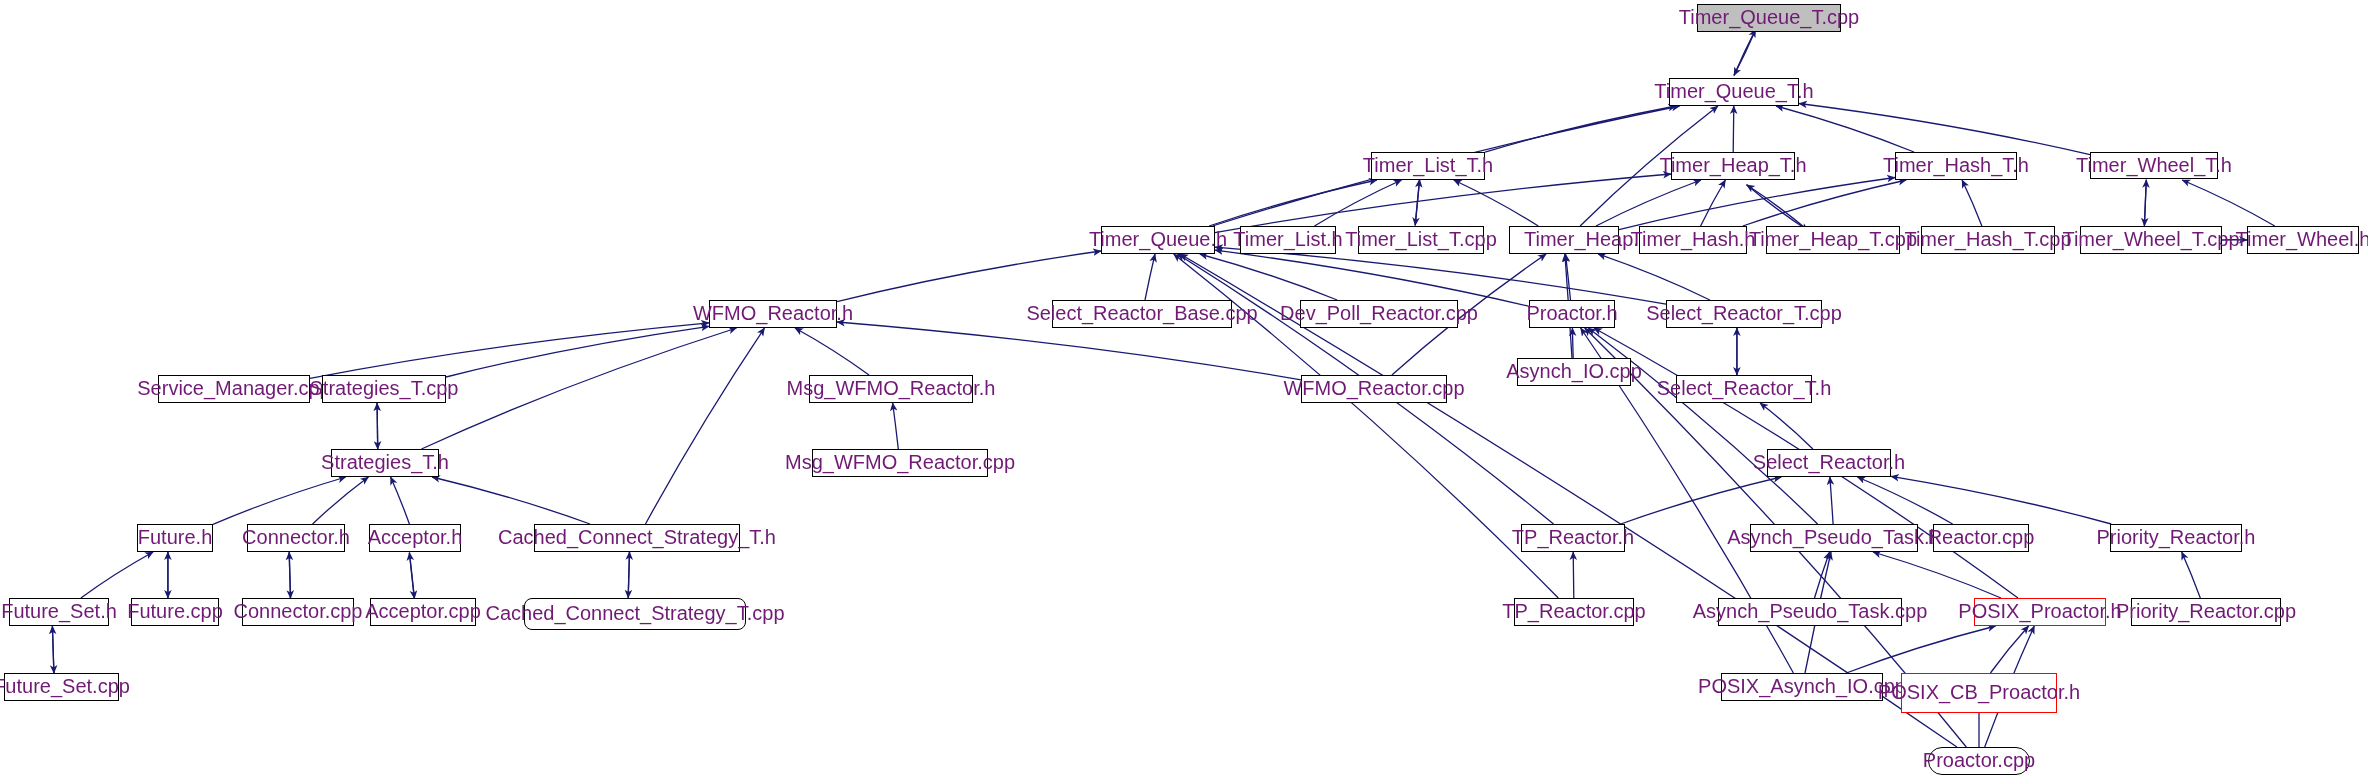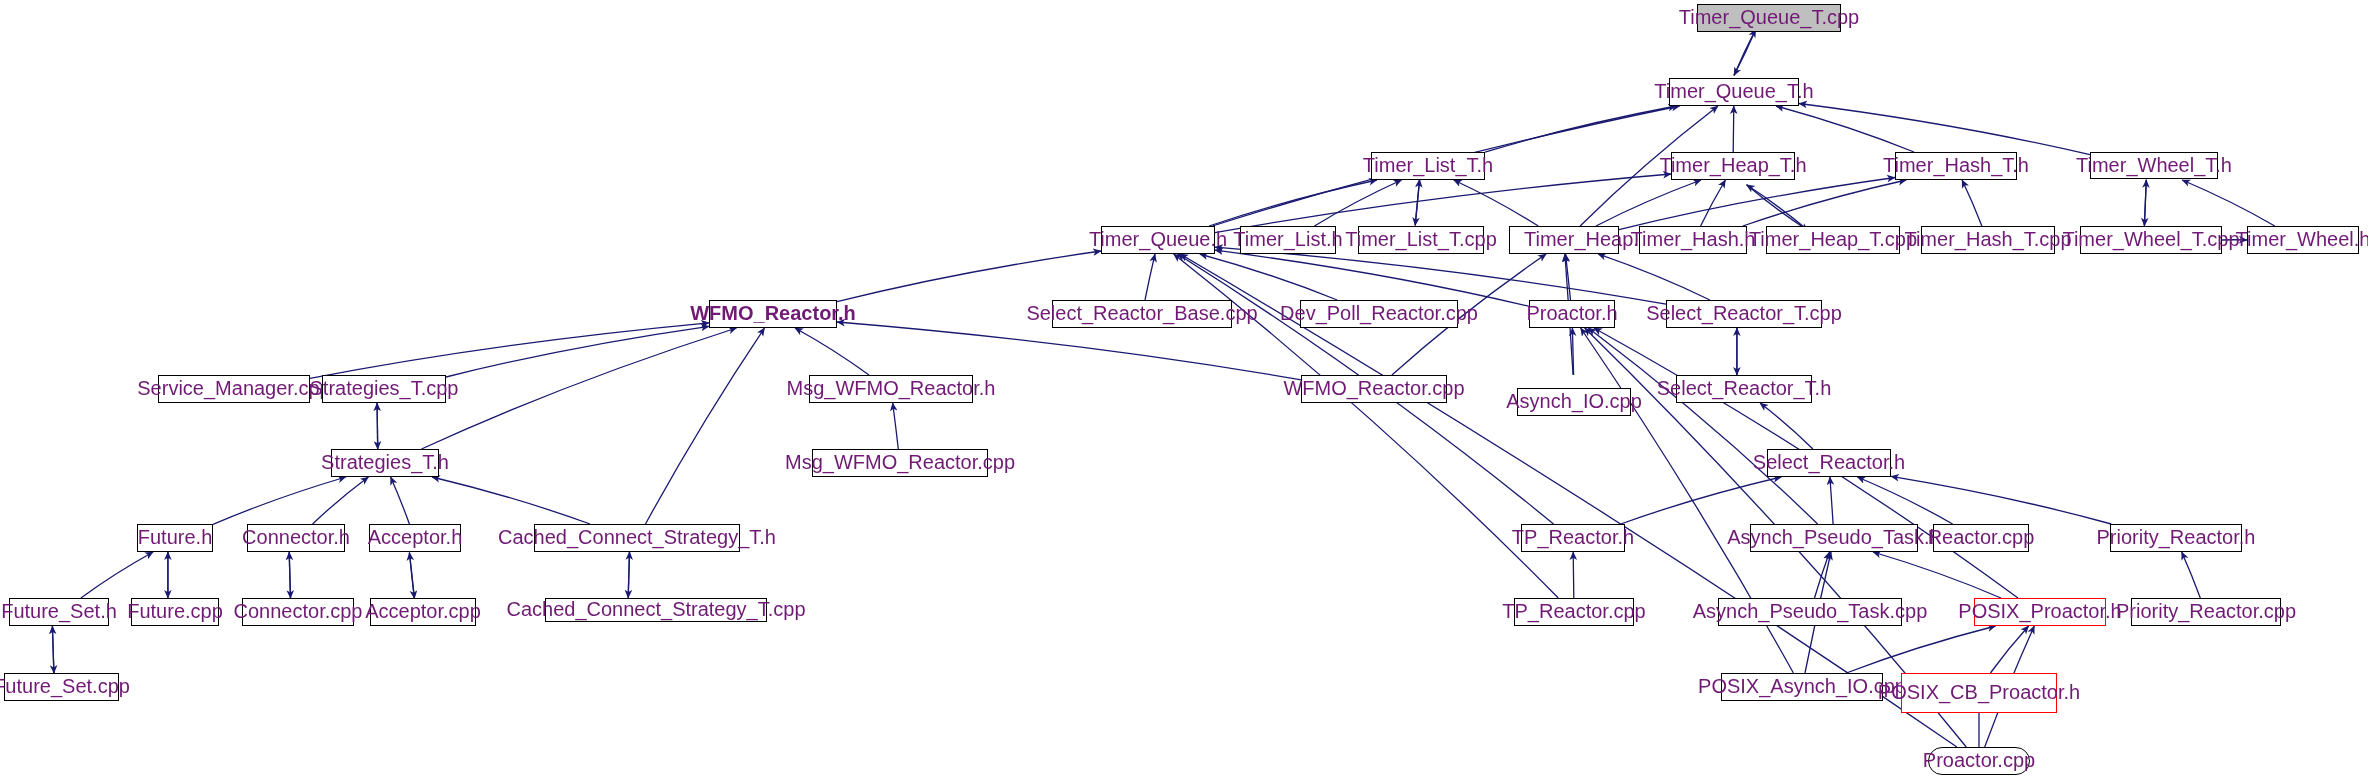--- a/index.html
+++ b/index.html
@@ -188,21 +188,21 @@
       </div>
       <div class="node" style="left: 1921px; top: 226px; width: 134px; height: 28px;">
         <span class="node-label">Timer_Hash_T.cpp</span>
       </div>
       <div class="node" style="left: 2080px; top: 226px; width: 142px; height: 28px;">
         <span class="node-label">Timer_Wheel_T.cpp</span>
       </div>
       <div class="node" style="left: 2247px; top: 226px; width: 112px; height: 28px;">
         <span class="node-label">Timer_Wheel.h</span>
       </div>
-      <div class="node" style="left: 709px; top: 300px; width: 128px; height: 28px; font-weight: bold;">
+      <div class="node" style="left: 709px; top: 300px; width: 128px; height: 28px;">
         <span class="node-label">WFMO_Reactor.h</span>
       </div>
       <div class="node" style="left: 1052px; top: 300px; width: 180px; height: 28px;">
         <span class="node-label">Select_Reactor_Base.cpp</span>
       </div>
       <div class="node" style="left: 1300px; top: 300px; width: 158px; height: 28px;">
         <span class="node-label">Dev_Poll_Reactor.cpp</span>
       </div>
       <div class="node" style="left: 1529px; top: 300px; width: 86px; height: 28px;">
         <span class="node-label">Proactor.h</span>
@@ -215,21 +215,21 @@
       </div>
       <div class="node" style="left: 322px; top: 375px; width: 124px; height: 28px;">
         <span class="node-label">Strategies_T.cpp</span>
       </div>
       <div class="node" style="left: 809px; top: 375px; width: 164px; height: 28px;">
         <span class="node-label">Msg_WFMO_Reactor.h</span>
       </div>
       <div class="node" style="left: 1301px; top: 375px; width: 146px; height: 28px;">
         <span class="node-label">WFMO_Reactor.cpp</span>
       </div>
-      <div class="node" style="left: 1517px; top: 388px; width: 114px; height: 28px;">
+      <div class="node" style="left: 1517px; top: 358px; width: 114px; height: 28px;">
         <span class="node-label">Asynch_IO.cpp</span>
       </div>
       <div class="node" style="left: 1676px; top: 375px; width: 136px; height: 28px;">
         <span class="node-label">Select_Reactor_T.h</span>
       </div>
       <div class="node" style="left: 331px; top: 449px; width: 108px; height: 28px;">
         <span class="node-label">Strategies_T.h</span>
       </div>
       <div class="node" style="left: 812px; top: 449px; width: 176px; height: 28px;">
         <span class="node-label">Msg_WFMO_Reactor.cpp</span>
@@ -266,21 +266,21 @@
       </div>
       <div class="node" style="left: 131px; top: 598px; width: 88px; height: 28px;">
         <span class="node-label">Future.cpp</span>
       </div>
       <div class="node" style="left: 242px; top: 598px; width: 112px; height: 28px;">
         <span class="node-label">Connector.cpp</span>
       </div>
       <div class="node" style="left: 370px; top: 598px; width: 106px; height: 28px;">
         <span class="node-label">Acceptor.cpp</span>
       </div>
-      <div class="node" style="left: 545px; top: 598px; width: 222px; height: 24px;">
+      <div class="node" style="left: 524px; top: 598px; width: 222px; height: 32px; border-radius: 8px;">
         <span class="node-label">Cached_Connect_Strategy_T.cpp</span>
       </div>
       <div class="node" style="left: 1514px; top: 598px; width: 120px; height: 28px;">
         <span class="node-label">TP_Reactor.cpp</span>
       </div>
       <div class="node" style="left: 1718px; top: 598px; width: 184px; height: 28px;">
         <span class="node-label">Asynch_Pseudo_Task.cpp</span>
       </div>
       <div class="node red" style="left: 1974px; top: 598px; width: 132px; height: 28px;">
         <span class="node-label">POSIX_Proactor.h</span>

